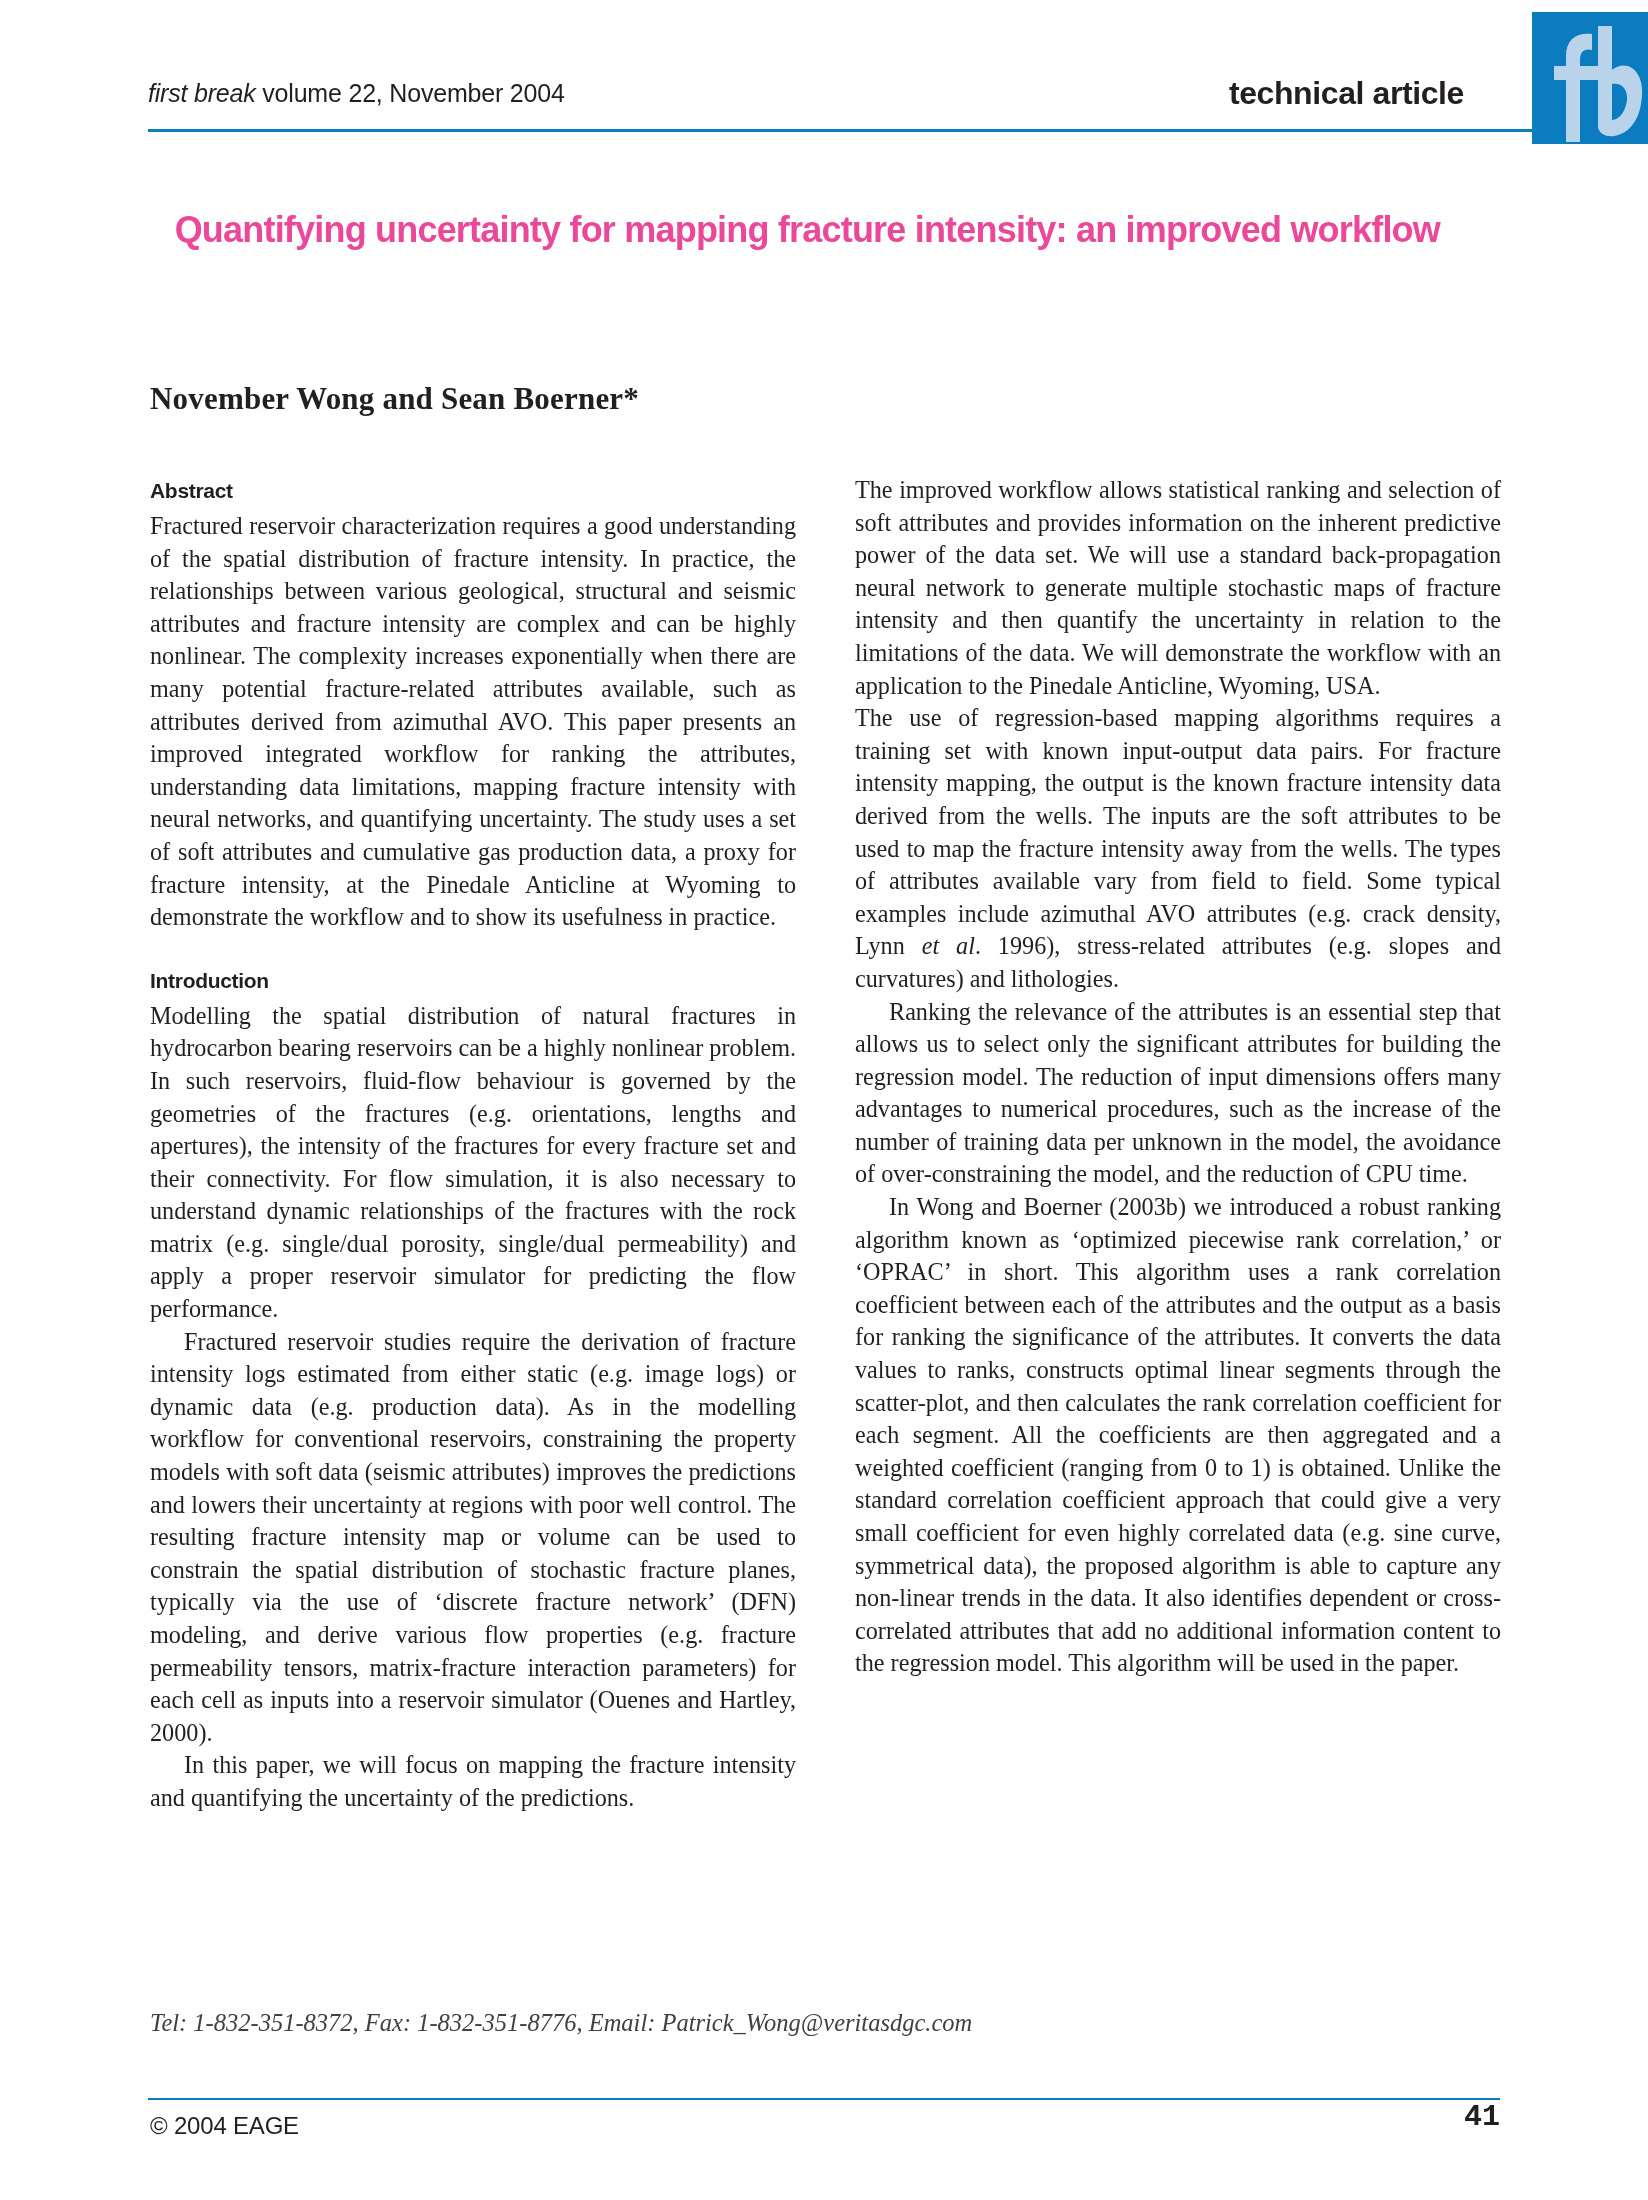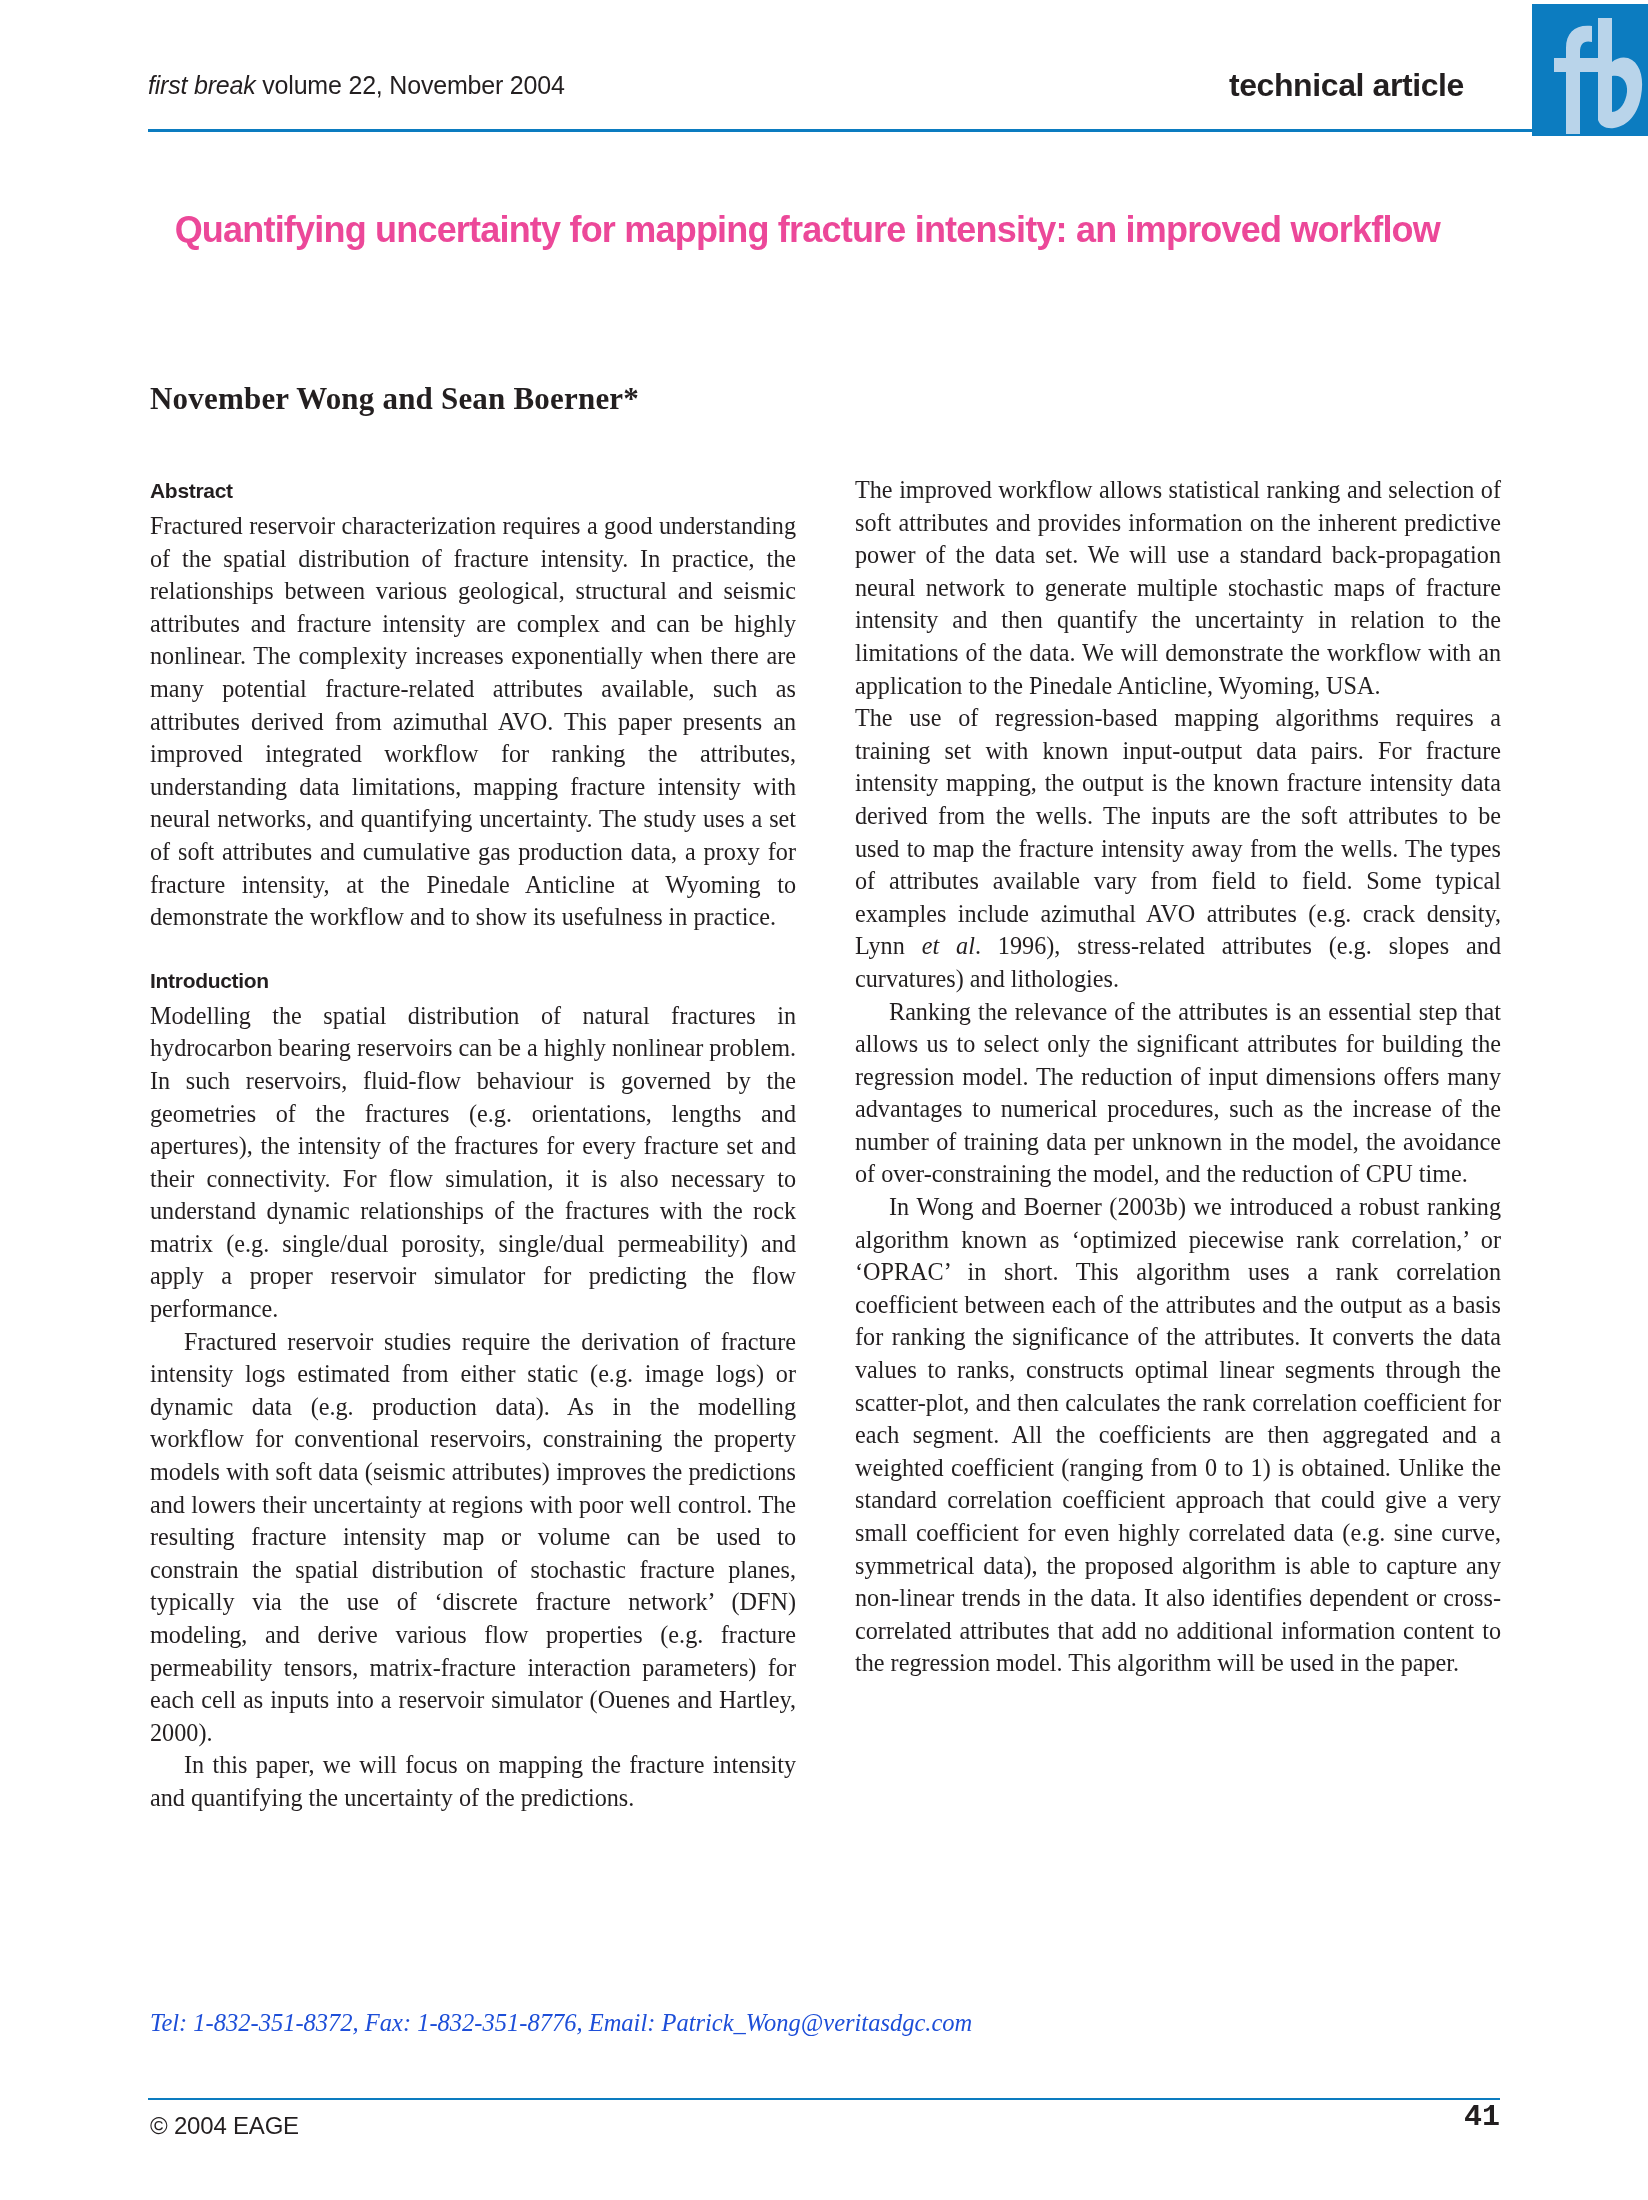--- a/index.html
+++ b/index.html
@@ -21,21 +21,21 @@
     position: absolute;
     inset: 0;
     background: #ffffff;
   }
 
   
   .masthead {
     position: absolute;
     left: 148px;
     right: 0px;
-    top: 4px;
+    top: 12px;
     height: 132px;
   }
   .masthead-inner {
     position: absolute;
     left: 0;
     right: 0;
     top: 0;
     height: 132px;
   }
   .journal-line {
@@ -157,21 +157,21 @@
   p.body em { font-style: italic; }
 
   
   .footnote {
     position: absolute;
     left: 150px;
     top: 2009px;
     font-family: "Liberation Serif", serif;
     font-style: italic;
     font-size: 24.5px;
-    color: #1d4ed8;
+    color: #404040;
     white-space: nowrap;
   }
 
   
   .rule-bottom {
     position: absolute;
     left: 148px;
     right: 148px;
     top: 2098px;
     height: 2px;

